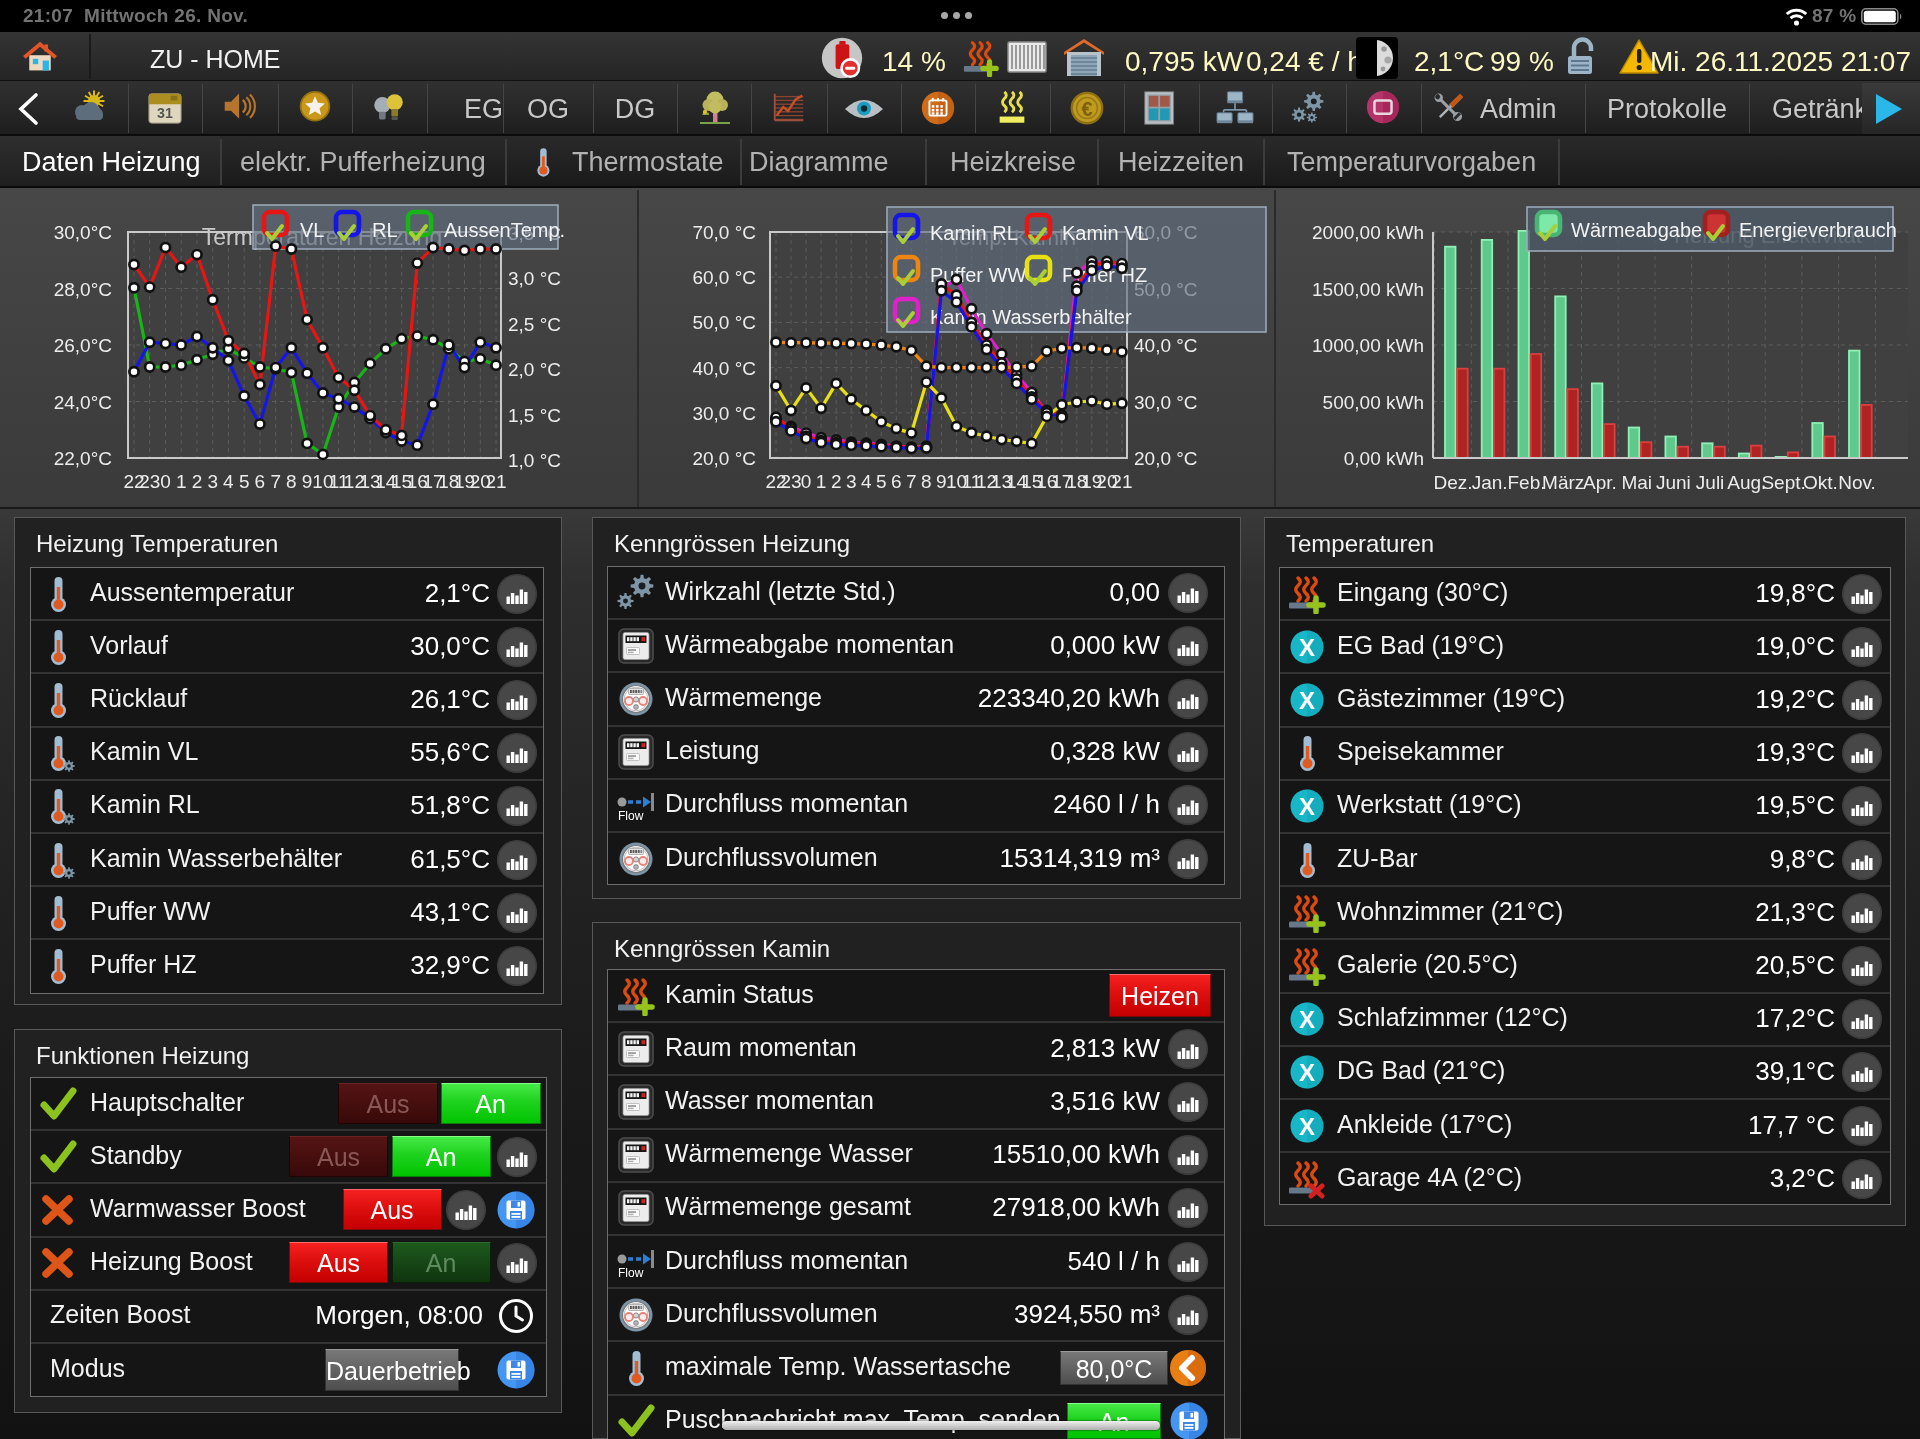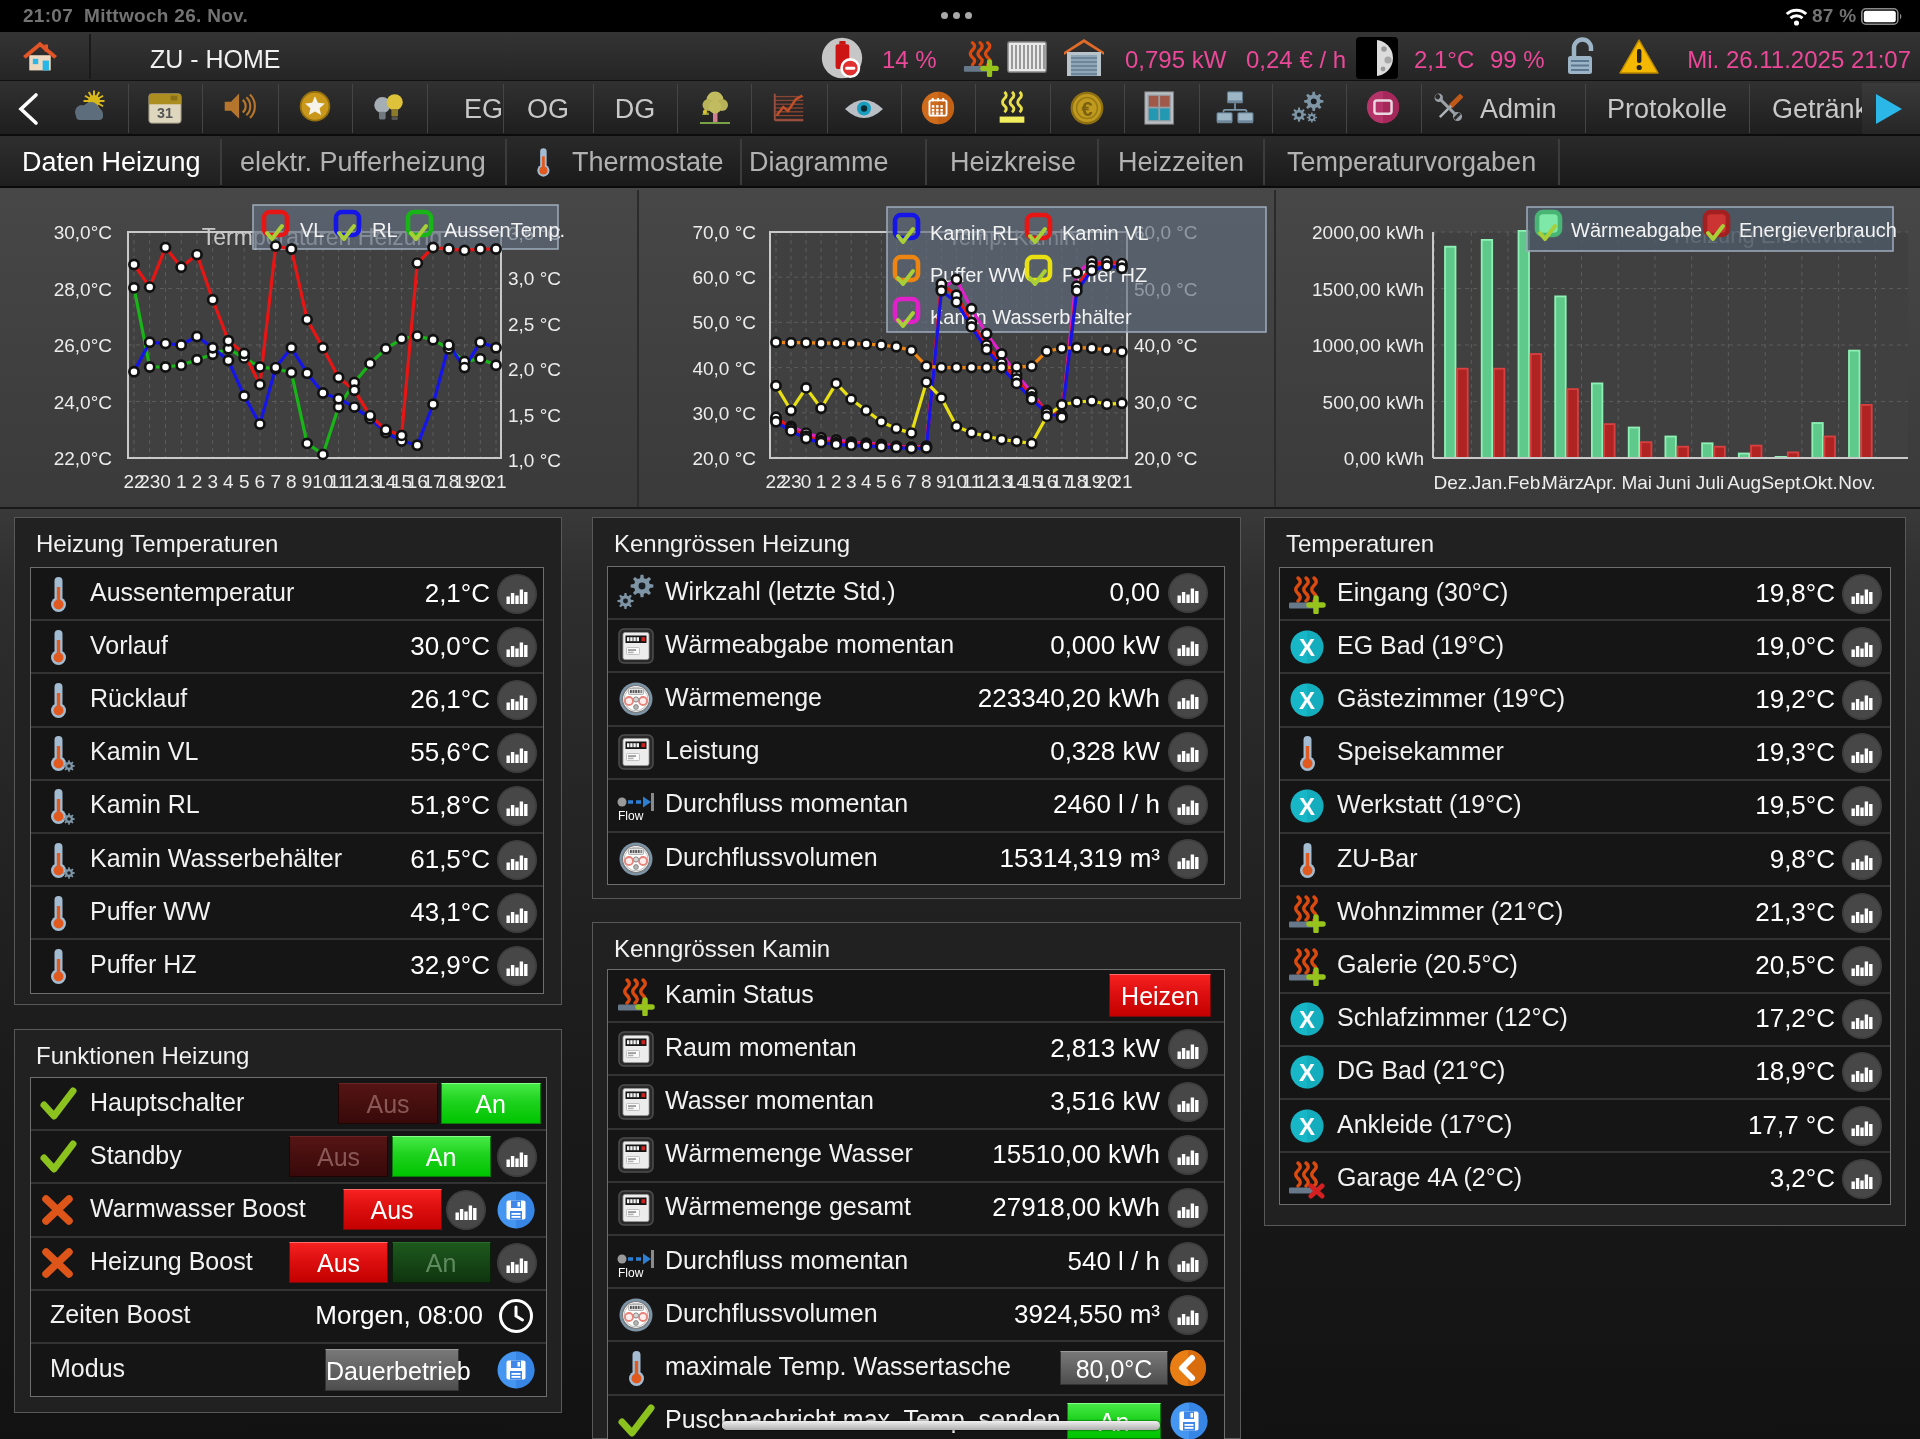--- a/index.html
+++ b/index.html
@@ -1,20 +1,20 @@
 <!DOCTYPE html>
 <html><head><meta charset="utf-8"><style>
 *{margin:0;padding:0;box-sizing:border-box}
 html,body{width:1920px;height:1439px;overflow:hidden;background:#000}
 body{font-family:"Liberation Sans",sans-serif;position:relative}
 .a{position:absolute}
 .bg{left:0;top:188px;width:1920px;height:1251px;background:linear-gradient(#464646 0%,#3c3c3c 24%,#2e2e2e 32%,#222 55%,#191919 75%,#121212 100%)}
 .chartstrip{left:0;top:188px;width:1920px;height:321px;background:linear-gradient(#474747,#3a3a3a)}
 .st{font-size:19px;font-weight:bold;color:#737373;letter-spacing:0.3px}
-.ht{font-size:24px;color:#ec4899}
+.ht{font-size:28px;color:#fef9c3}
 .nt{font-size:27px;color:#c8c8c8}
 .tt{font-size:27px;color:#b2b2b2}
 .panel{background:#212121;border:1px solid #585858}
 .ptitle{font-size:24px;color:#f2f2f2}
 .ilist{background:#151515;border:1px solid #6e6e6e}
 .rl{font-size:25px;color:#f2f2f2;white-space:nowrap}
 .rv{font-size:26px;color:#fff;text-align:right;white-space:nowrap}
 .bdred{background:linear-gradient(#551414,#380909);border:1px solid #200404;border-top:1px solid #6a2424;color:#8a5757;font-size:25px;text-align:center}
 .bgreen{background:linear-gradient(#44e844 3%,#1ed21e 45%,#00c400);border:1px solid #0a7a0a;border-top:1px solid #88ff88;color:#fff;font-size:25px;text-align:center}
 .bred{background:linear-gradient(#f52020 3%,#dd0f0f 45%,#c40000);border:1px solid #7a0a0a;border-top:1px solid #ff6a6a;color:#fff;font-size:25px;text-align:center}
@@ -1231,21 +1231,21 @@
 <div class="a rl" style="left:1337px;top:1003.2px">Schlafzimmer (12°C)</div>
 <div class="a rv" style="left:1535px;top:1003.2px;width:300px">17,2°C</div>
 <svg class="a" style="left:1842px;top:999.2px" width="40" height="40" viewBox="0 0 40 40">
     <use href="#chartbtn"></use>
   </svg>
 <div class="a" style="left:1280px;top:991.6px;width:610px;height:2px;background:#333"></div>
 <svg class="a" style="left:1287px;top:1052.4px" width="40" height="40" viewBox="0 0 40 40">
     <use href="#cyanx"></use>
   </svg>
 <div class="a rl" style="left:1337px;top:1056.4px">DG Bad (21°C)</div>
-<div class="a rv" style="left:1535px;top:1056.4px;width:300px">18,9°C</div>
+<div class="a rv" style="left:1535px;top:1056.4px;width:300px">39,1°C</div>
 <svg class="a" style="left:1842px;top:1052.4px" width="40" height="40" viewBox="0 0 40 40">
     <use href="#chartbtn"></use>
   </svg>
 <div class="a" style="left:1280px;top:1044.8px;width:610px;height:2px;background:#333"></div>
 <svg class="a" style="left:1287px;top:1105.6px" width="40" height="40" viewBox="0 0 40 40">
     <use href="#cyanx"></use>
   </svg>
 <div class="a rl" style="left:1337px;top:1109.6px">Ankleide (17°C)</div>
 <div class="a rv" style="left:1535px;top:1109.6px;width:300px">17,7 °C</div>
 <svg class="a" style="left:1842px;top:1105.6px" width="40" height="40" viewBox="0 0 40 40">

